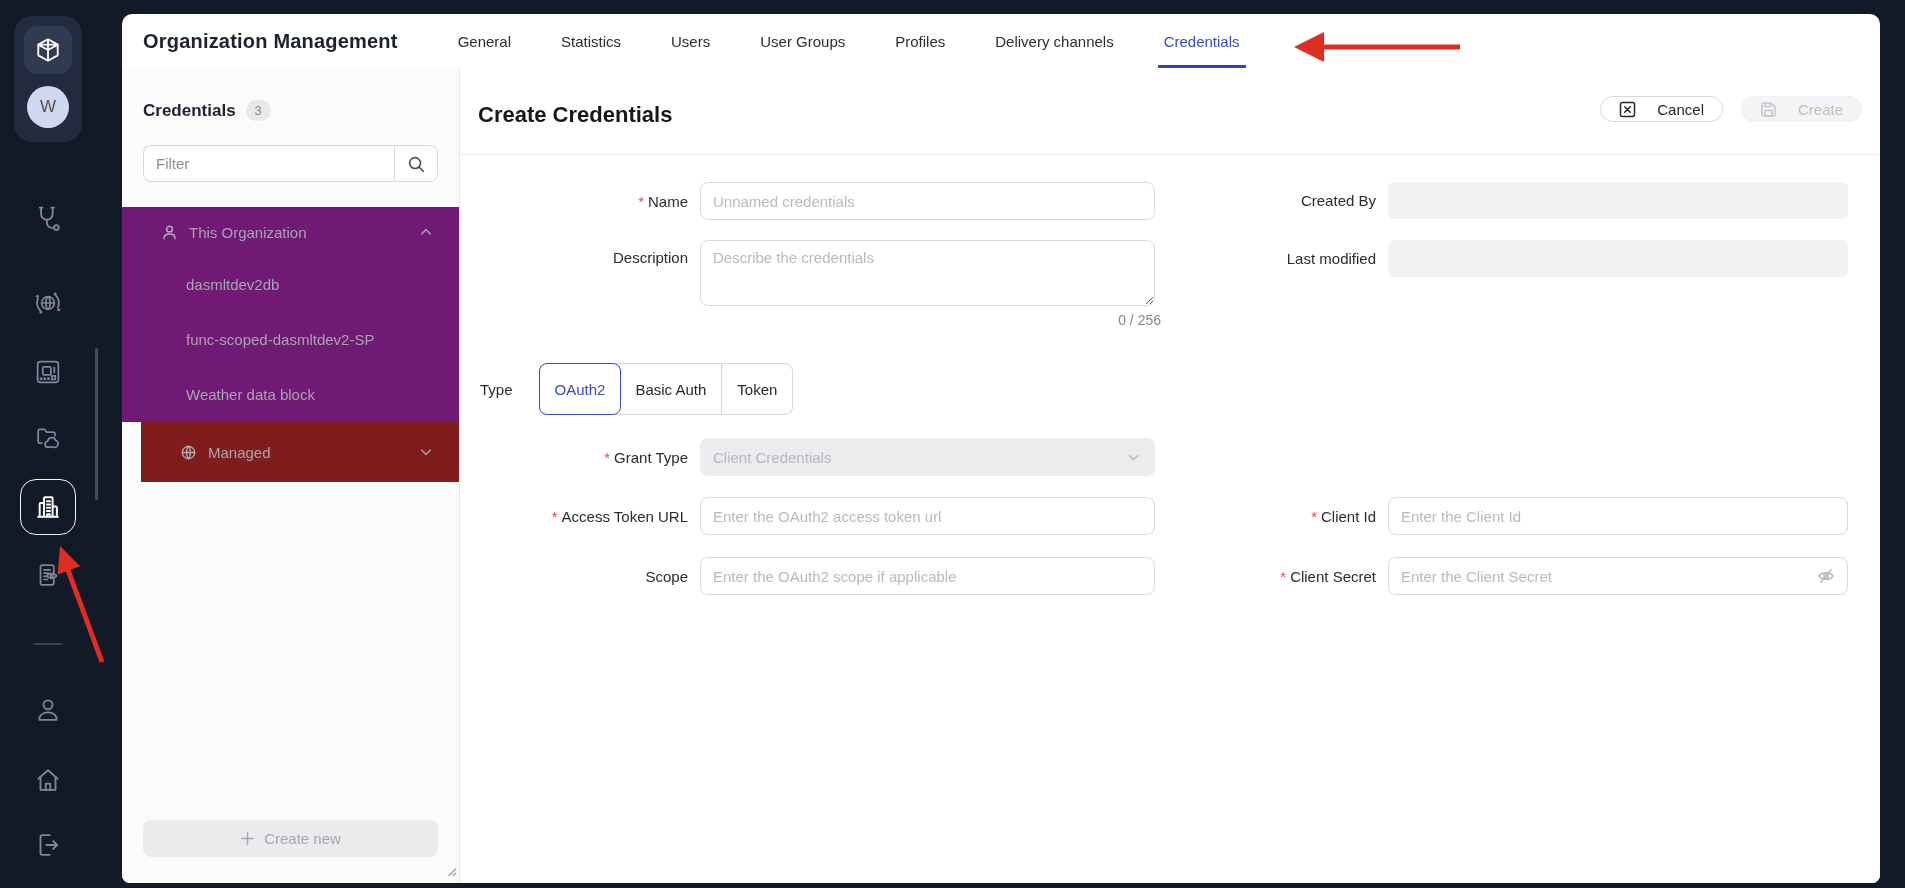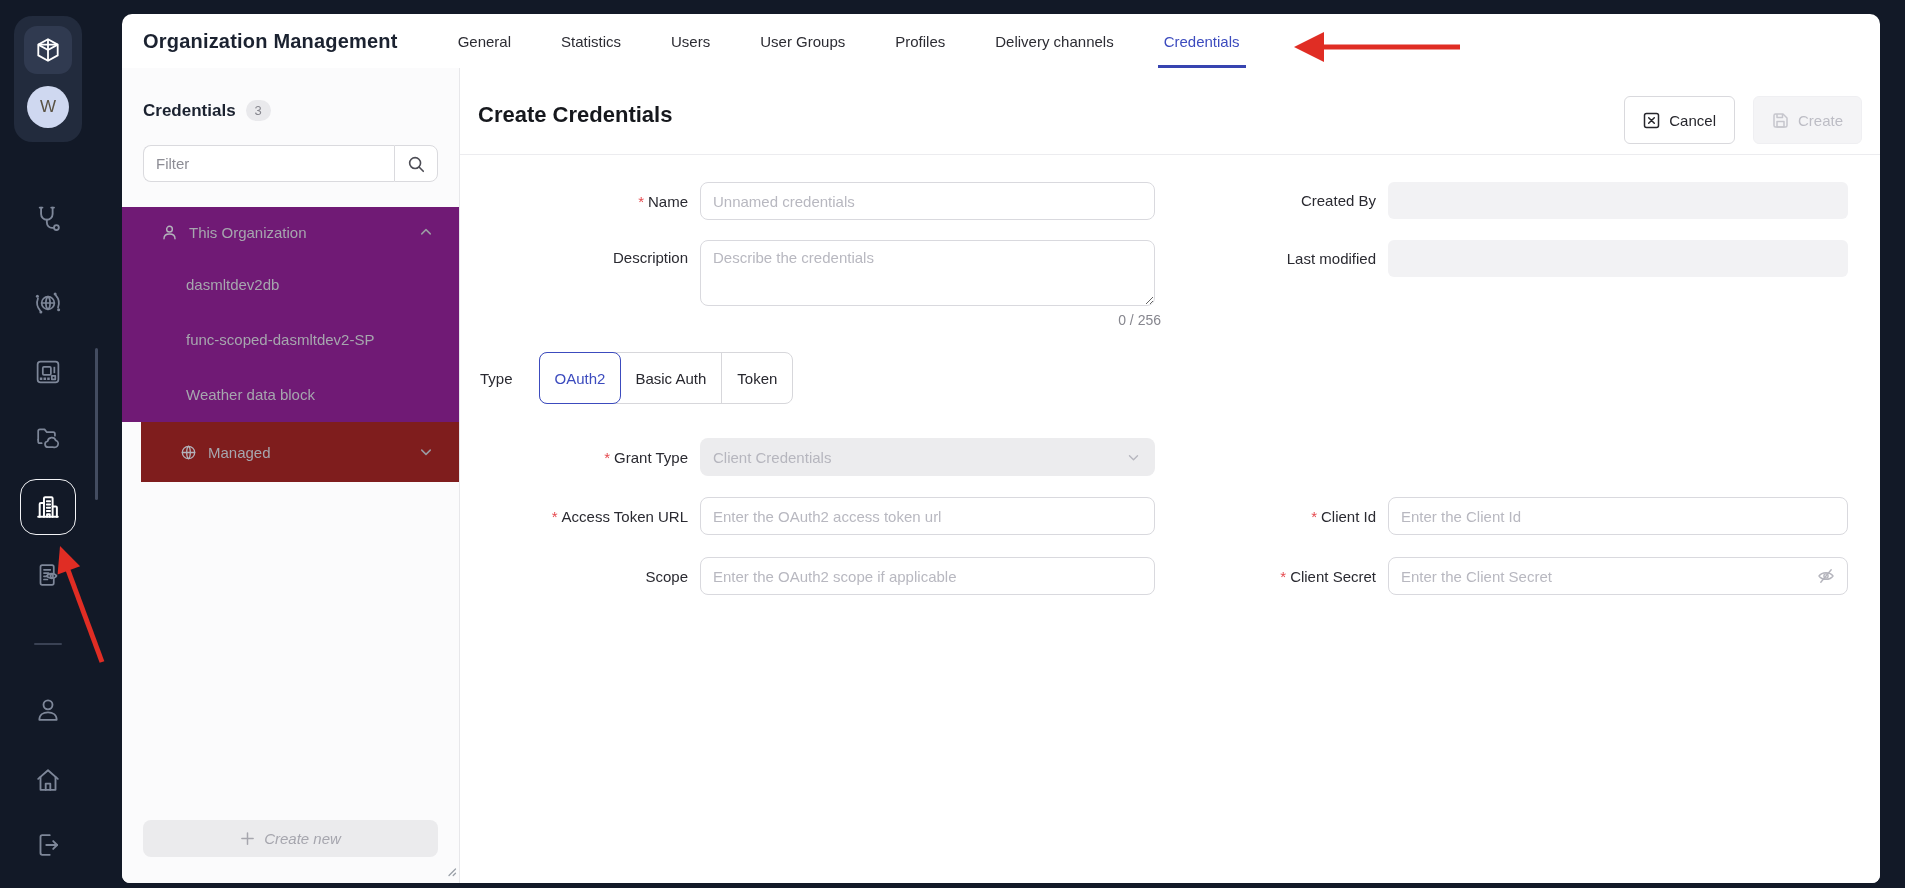--- a/index.html
+++ b/index.html
@@ -58,29 +58,29 @@
                    color:#a6a6ae; font-size:15px; cursor:pointer; }
   .tree-group-hd .chev { margin-left:auto; color:#9a9aa2; display:flex; }
   .tree-group-hd .ticon { color:#b3b3bb; display:flex; }
   .group-open { background:#701a75; }
   .tree-item { height:55px; display:flex; align-items:center; padding-left:64px; font-size:15px;
                color:#a6a6ae; cursor:pointer; }
   .group-managed { background:#7f1d1d; height:60px;margin-left:19px; }
   .sb-spacer { flex:1; }
   .create-new-btn { margin:0 21px 26px; height:37px; background:#ebebed; border:none; border-radius:8px;
                     color:#a6a6ae; font-size:15px; display:flex; align-items:center; justify-content:center;
-                    gap:9px; cursor:pointer; font-family:"Liberation Sans", sans-serif;font-style:italic; }
+                    gap:9px; cursor:pointer; font-family:"Liberation Sans", sans-serif; }
   .sb-resize { position:absolute; right:2px; bottom:2px; color:#9aa0a8; }
 
   
   .main { flex:1; position:relative; background:#fff; }
   .toolbar-title { position:absolute; left:18px; top:28px; height:38px; display:flex; align-items:center;
                    font-size:22px; font-weight:700; color:#16181d; }
   .toolbar-btns { position:absolute; right:18px; top:28px; display:flex; gap:18px; }
-  .btn { height:48px; border-radius:6px; font-size:15px; display:flex; align-items:center; gap:9px;
+  .btn { height:26px; border-radius:16px; font-size:15px; display:flex; align-items:center; gap:21px;
          padding:0 18px; cursor:pointer; font-family:"Liberation Sans", sans-serif; }
   .btn-cancel { background:#fff; border:1px solid #d9d9dd; color:#26262c; }
   .btn-create { background:#f4f4f6; border:1px solid #efeff2; color:#bdbdc5; cursor:default; }
   .main-divider { position:absolute; top:86px; left:0; right:0; height:1px; background:#ececef; }
 
   .frow { position:absolute; display:flex; align-items:center; }
   .frow-l { left:0; }
   .frow-r { left:700px; }
   .flabel { width:240px; text-align:right; padding-right:12px; font-size:15px; color:#2a2a31; flex:none; }
   .flabel-r { width:228px; text-align:right; padding-right:12px; font-size:15px; color:#2a2a31; flex:none; }
@@ -355,21 +355,21 @@
         <div class="flabel" style="padding-top:9px">Description</div>
         <textarea class="tarea" placeholder="Describe the credentials" style=""></textarea>
       </div>
       <div class="counter">0 / 256</div>
 
       <div class="frow frow-r" style="top:172px">
         <div class="flabel-r">Last modified</div>
         <div class="disabled-field"></div>
       </div>
 
-      <div class="frow" style="top:284px; left:20px; gap:26px;">
+      <div class="frow" style="top:295px; left:20px; gap:26px;">
         <div style="font-size:15px;color:#2a2a31">Type</div>
         <div class="seg-control">
           <div class="seg active">OAuth2</div>
           <div class="seg">Basic Auth</div>
           <div class="seg">Token</div>
         </div>
       </div>
 
       <div class="frow frow-l" style="top:370px">
         <div class="flabel">

